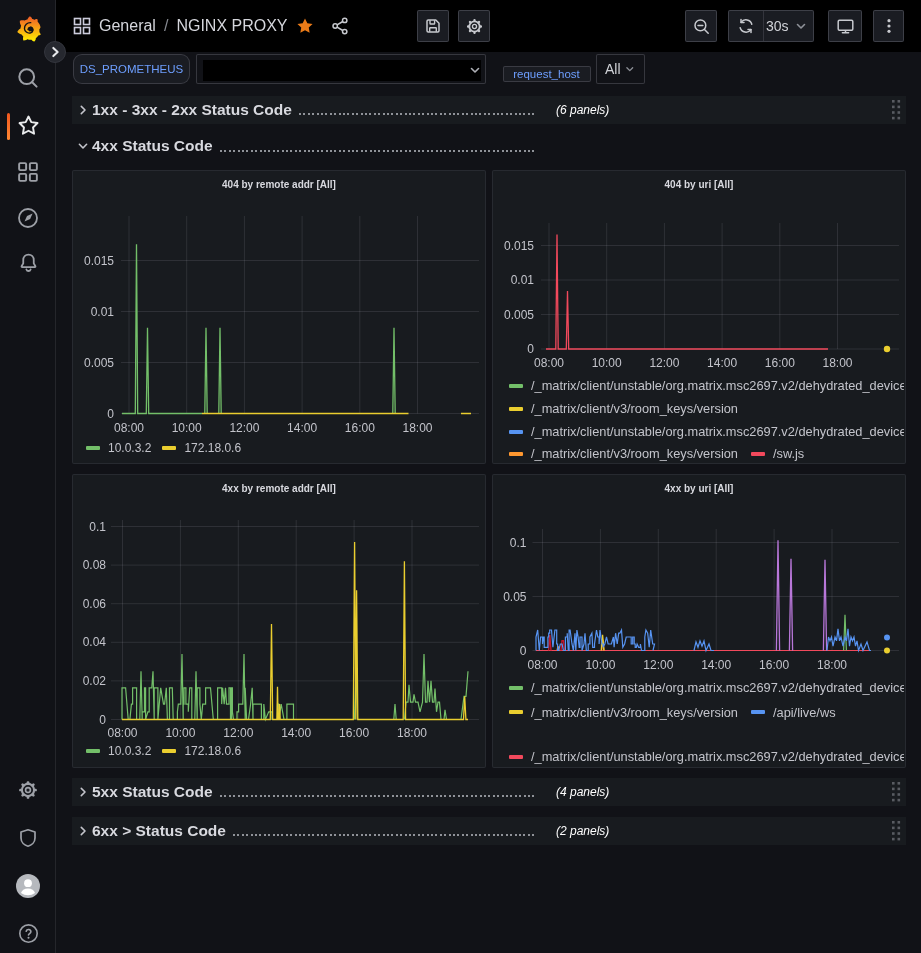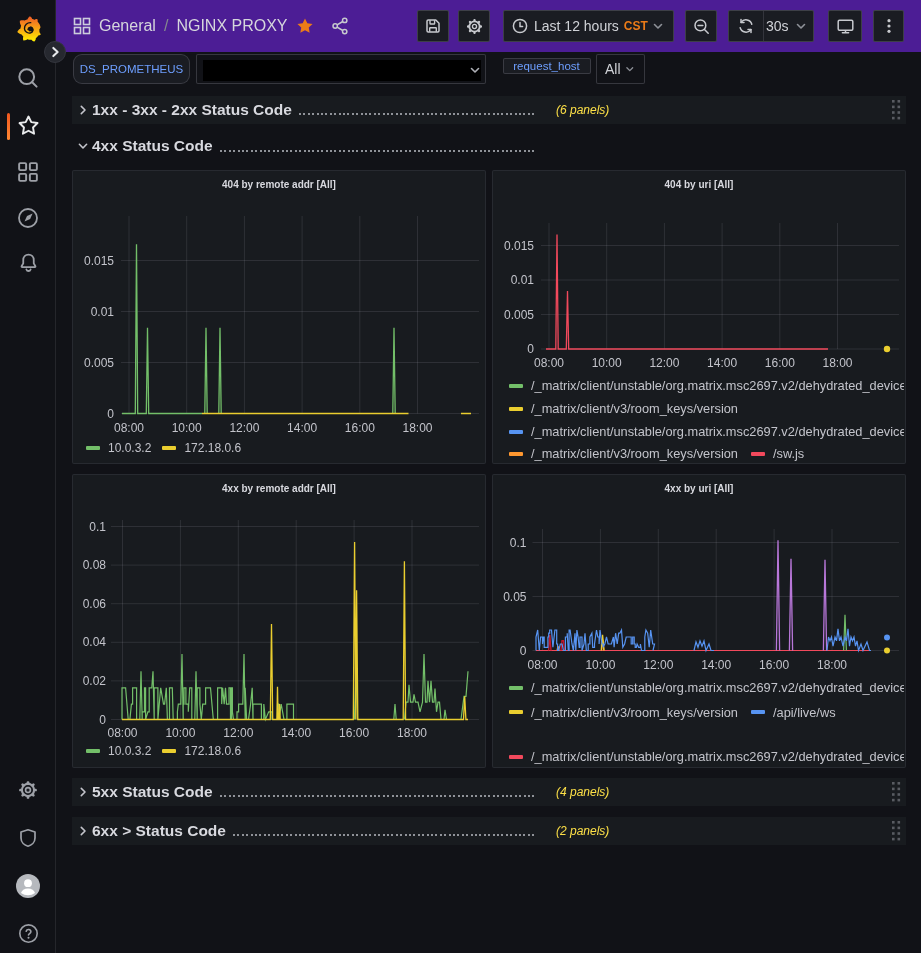--- a/index.html
+++ b/index.html
@@ -2,21 +2,21 @@
 <html><head><meta charset="utf-8"><style>
 * { margin:0; padding:0; box-sizing:border-box; }
 html,body { width:921px; height:953px; background:#111217; overflow:hidden;
   font-family:"Liberation Sans", sans-serif; color:#ccccdc; }
 .abs { position:absolute; }
 #sidebar { position:fixed; left:0; top:0; width:56px; height:953px; background:#111217;
   border-right:1px solid #25262b; z-index:5; }
 .sic { position:absolute; left:0; width:56px; display:flex; justify-content:center; }
 #expbtn { position:fixed; left:44px; top:41px; width:22px; height:22px; border-radius:50%;
   background:#26282f; border:1px solid #34363e; z-index:6; display:flex; align-items:center; justify-content:center; }
-#header { position:absolute; left:56px; top:0; width:865px; height:52px; background:#4c1d95; }
+#header { position:absolute; left:56px; top:0; width:865px; height:52px; background:#000000; }
 .crumbtxt { font-size:16px; color:#d5d6dc; }
 .tbtn { position:absolute; top:10px; height:32px; border:1px solid rgba(204,204,220,0.2);
   border-radius:2px; background:#1a1c22; display:flex; align-items:center; justify-content:center;
   white-space:nowrap; overflow:hidden; }
 .tbtn svg { flex-shrink:0; }
 #varrow { position:absolute; left:56px; top:52px; width:865px; height:40px; background:#111217; }
 .vlabel { position:absolute; top:2px; height:30px; background:#1a1c22; border:1px solid rgba(204,204,220,0.18);
   border-radius:9px; color:#6e9fff; font-weight:500; font-size:11.5px; display:flex; align-items:center; justify-content:center; }
 .panel { position:absolute; width:414px; height:294px; background:#181b1f;
   border:1px solid rgba(204,204,220,0.09); border-radius:2px; overflow:hidden; }
@@ -25,21 +25,21 @@
   font-weight:bold; color:#d8d9df; z-index:2; }
 .ax { font-family:"Liberation Sans",sans-serif; font-size:12px; fill:#c3c4cb; }
 .legend { position:absolute; display:flex; align-items:center; color:#c3c4cb; z-index:2; }
 .lrow { position:absolute; left:16px; width:395px; display:flex; align-items:center; font-size:12.8px;
   color:#c3c4cb; white-space:nowrap; overflow:hidden; z-index:2; column-gap:13px; height:18px; }
 .li { display:inline-flex; align-items:center; white-space:nowrap; }
 .dash { display:inline-block; width:14px; height:4px; border-radius:1px; margin-right:8px; }
 .rowhdr { position:absolute; left:72px; width:834px; height:28px; background:#181b1f;
   display:flex; align-items:center; }
 .rowtitle { font-size:15.5px; font-weight:bold; color:#d8d9df; }
-.npanels { font-size:12px; font-style:italic; color:#fde047; }
+.npanels { font-size:12px; font-style:italic; color:#ffffff; }
 </style></head>
 <body>
 <div id="sidebar">
   <div class="sic" style="top:16px">
       <svg width="26" height="27" viewBox="0 0 256 276">
 <defs>
           <linearGradient id="glg" x1="0.5" y1="1" x2="0.5" y2="0">
 <stop offset="0" stop-color="#FFF100"></stop>
             <stop offset="1" stop-color="#F05A28"></stop>
           </linearGradient>
@@ -156,33 +156,20 @@
         <rect x="10.4" y="1.4" width="3.2" height="4.4" rx="1.4" fill="#c7c9ce" transform="rotate(180 12 12)"></rect>
         <rect x="10.4" y="1.4" width="3.2" height="4.4" rx="1.4" fill="#c7c9ce" transform="rotate(225 12 12)"></rect>
         <rect x="10.4" y="1.4" width="3.2" height="4.4" rx="1.4" fill="#c7c9ce" transform="rotate(270 12 12)"></rect>
         <rect x="10.4" y="1.4" width="3.2" height="4.4" rx="1.4" fill="#c7c9ce" transform="rotate(315 12 12)"></rect>
         <circle cx="12" cy="12" r="7.3" stroke="#c7c9ce" stroke-width="2.6" fill="none"></circle>
         <circle cx="12" cy="12" r="3.1" stroke="#c7c9ce" stroke-width="1.9" fill="none" stroke-opacity="0.9"></circle>
         <circle cx="12" cy="12" r="5" fill="#1a1c22"></circle>
         <circle cx="12" cy="12" r="2.9" stroke="#c7c9ce" stroke-width="1.9" fill="none"></circle>
       </svg>
     </div>
-  <div class="tbtn" style="left:447px;width:171px;justify-content:flex-start;padding:0 8px">
-    <svg width="16" height="16" viewBox="0 0 16 16">
-        <circle cx="8" cy="8" r="6.6" stroke="#c7c9ce" stroke-width="1.5" fill="none"></circle>
-        <path d="M8 4.4v4h2.6" stroke="#c7c9ce" stroke-width="1.5" fill="none" stroke-linecap="round"></path>
-      </svg>
-      <span style="font-size:14px;color:#d0d2d7;margin-left:6px">Last 12 hours</span>
-    <span style="font-size:12px;font-weight:bold;color:#eb7b18;margin-left:5px">CST</span>
-    <span style="margin-left:3px;display:flex">
-        <svg width="14" height="14" viewBox="0 0 14 14">
-          <path d="M3.5 5.5L7 9l3.5-3.5" stroke="#8e9198" stroke-width="1.6" fill="none" stroke-linecap="round" stroke-linejoin="round"></path>
-        </svg>
-      </span>
-    </div>
   <div class="tbtn" style="left:629px;width:32px">
       <svg width="17" height="17" viewBox="0 0 17 17">
         <circle cx="7.4" cy="7.4" r="5.4" stroke="#c7c9ce" stroke-width="1.5" fill="none"></circle>
         <line x1="11.5" y1="11.5" x2="15.2" y2="15.2" stroke="#c7c9ce" stroke-width="1.5" stroke-linecap="round"></line>
         <line x1="5" y1="7.4" x2="9.8" y2="7.4" stroke="#c7c9ce" stroke-width="1.5" stroke-linecap="round"></line>
       </svg>
     </div>
   <div class="tbtn" style="left:672px;width:86px;justify-content:flex-start;padding:0">
     <span style="width:35px;display:flex;justify-content:center;align-items:center;border-right:1px solid rgba(204,204,220,0.15);height:100%">
         <svg width="16" height="16" viewBox="0 0 16 16">
@@ -216,21 +203,21 @@
 </div>
 
 <div id="varrow">
   <div class="vlabel" style="left:17px;width:117px">DS_PROMETHEUS</div>
   <div class="abs" style="left:139.5px;top:2px;width:290px;height:30px;background:#111217;border:1px solid rgba(204,204,220,0.2);border-radius:2px">
     <div class="abs" style="left:6px;top:5px;width:278px;height:21px;background:#000"></div>
     <div class="abs" style="left:271px;top:8px"><svg width="14" height="14" viewBox="0 0 14 14">
           <path d="M3.5 5.5L7 9l3.5-3.5" stroke="#aeb0b6" stroke-width="1.6" fill="none" stroke-linecap="round" stroke-linejoin="round"></path>
         </svg></div>
   </div>
-  <div class="abs" style="left:446.5px;top:6px;width:88px;height:16px;background:#1a1c22;border:1px solid rgba(204,204,220,0.18);border-radius:2px;display:flex;align-items:center;justify-content:center;color:#6e9fff;font-weight:500;font-size:11.5px">request_host</div>
+  <div class="abs" style="left:446.5px;top:14px;width:88px;height:16px;background:#1a1c22;border:1px solid rgba(204,204,220,0.18);border-radius:2px;display:flex;align-items:center;justify-content:center;color:#6e9fff;font-weight:500;font-size:11.5px">request_host</div>
   <div class="abs" style="left:540px;top:2px;width:49px;height:30px;background:#111217;border:1px solid rgba(204,204,220,0.2);border-radius:2px;display:flex;align-items:center;padding:0 8px;color:#d0d2d7;font-size:14px">All&nbsp;<svg width="14" height="14" viewBox="0 0 14 14">
         <path d="M3.5 5.5L7 9l3.5-3.5" stroke="#8e9198" stroke-width="1.6" fill="none" stroke-linecap="round" stroke-linejoin="round"></path>
       </svg></div>
 </div>
 
 <div class="rowhdr" style="top:96px">
   <span style="margin-left:4.5px;display:flex">
       <svg width="12" height="12" viewBox="0 0 12 12">
         <path d="M4.3 2.4L8 6l-3.7 3.6" stroke="#c3c4cb" stroke-width="1.6" fill="none" stroke-linecap="round" stroke-linejoin="round"></path>
       </svg>

